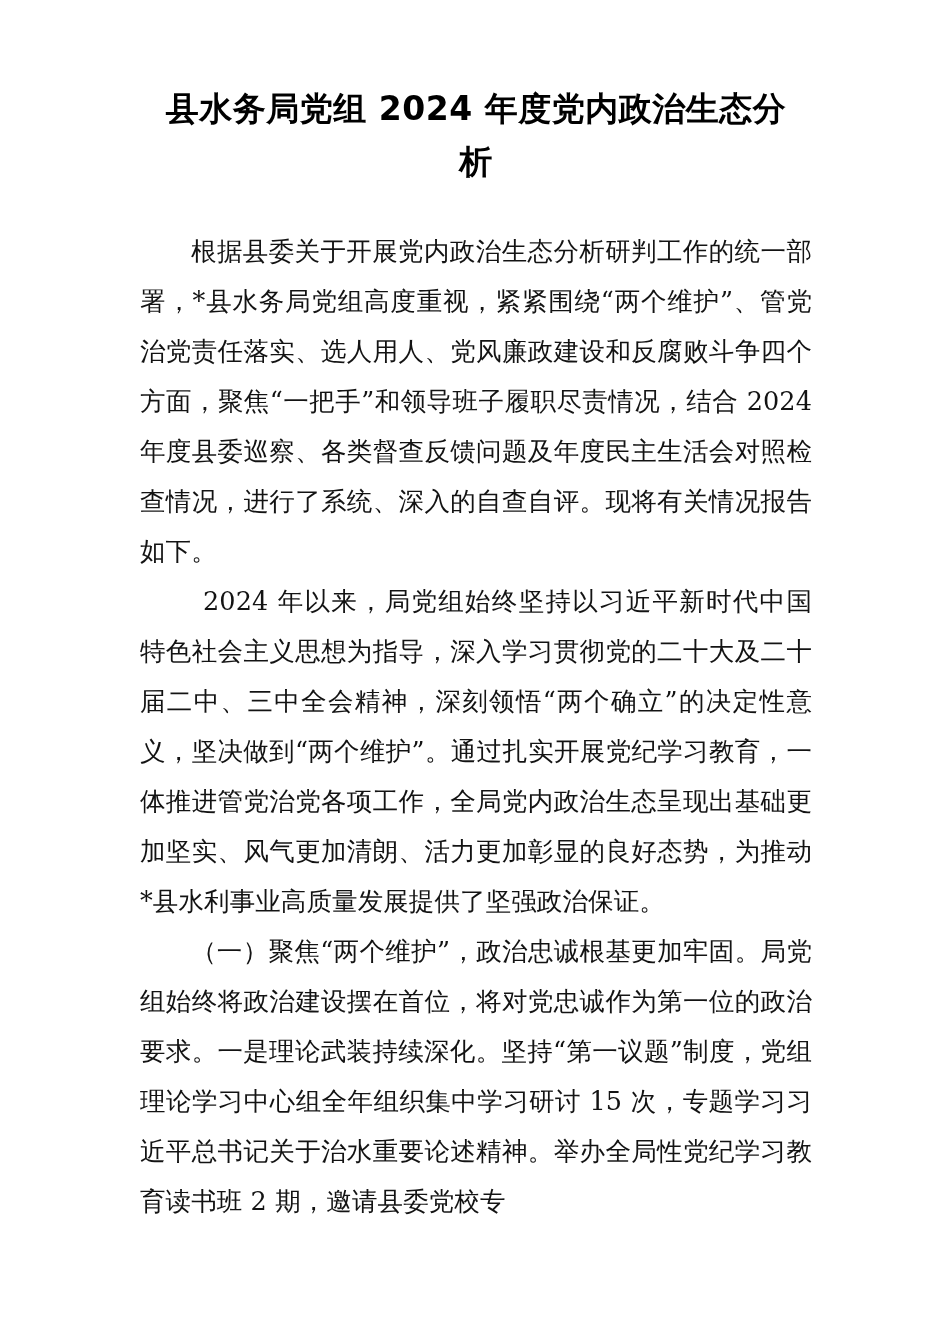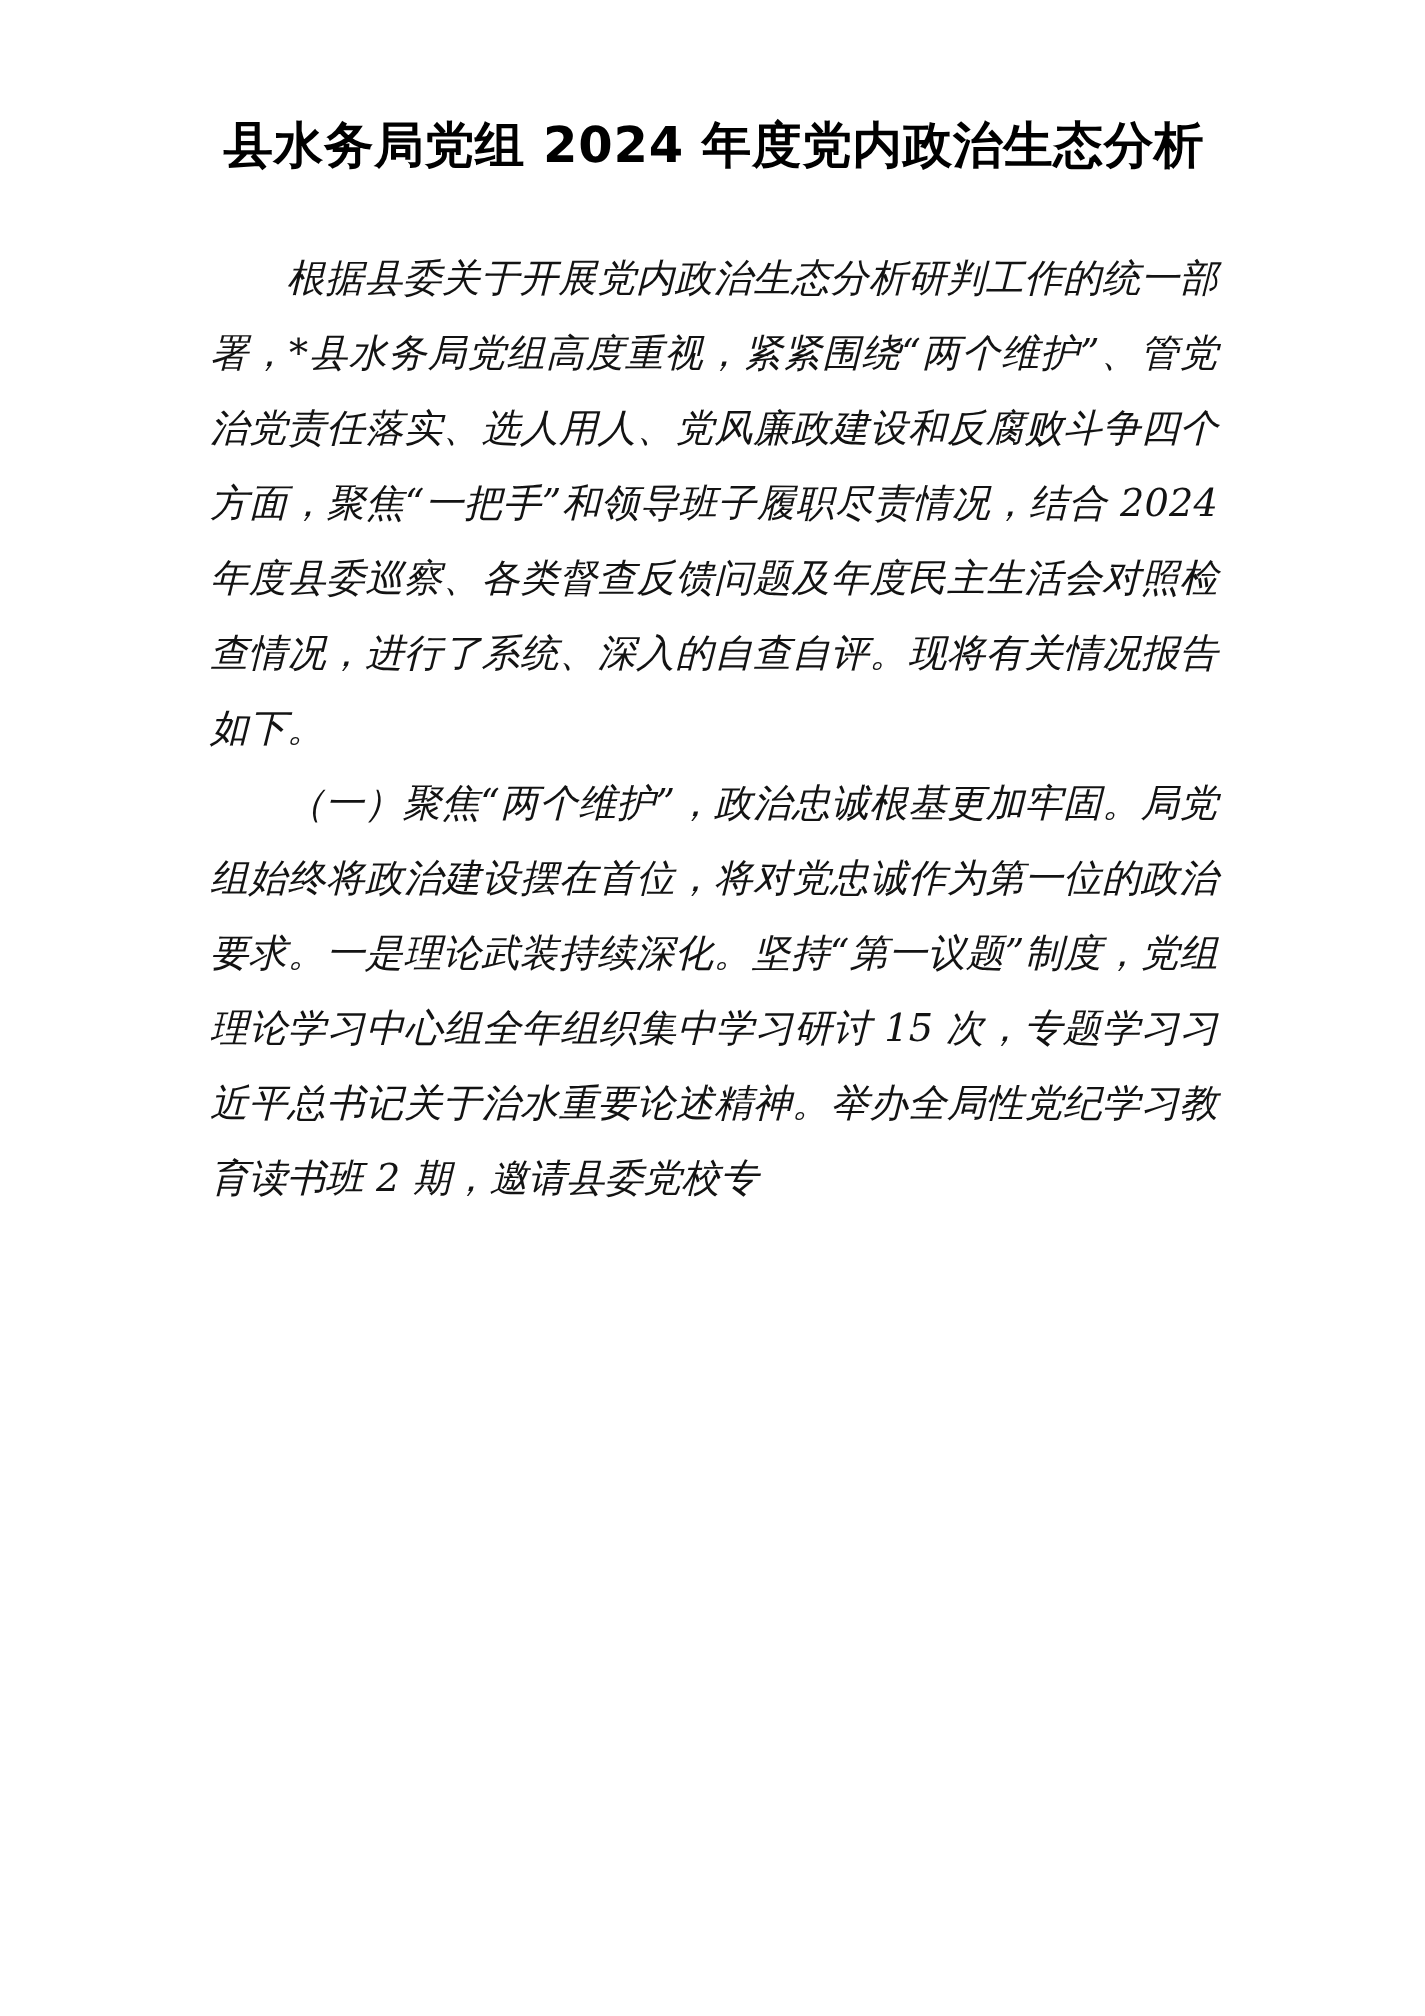--- a/index.html
+++ b/index.html
@@ -27,35 +27,34 @@
 
   .page-body {
     position: absolute;
     left: 140px;
     top: 0;
     width: 672px;
   }
 
   
   .doc-title {
-    margin: 4px;
+    margin: 16px;
     padding-top: 66px;
     font-family: "DejaVu Sans", "Liberation Sans", sans-serif;
     font-weight: 700;
     font-size: 33px;
     line-height: 53px;
     text-align: center;
     letter-spacing: 0.5px;
     color: #000000;
   }
 
   
   .body-stack {
     margin-top: 38px;
-    font-style: italic;
   }
 
   p.para {
     margin: 0;
     font-size: 25.5px;
     line-height: 50px;
     text-align: justify;
     text-justify: inter-ideograph;
     text-indent: 51px;
     letter-spacing: 0.1px;
@@ -85,18 +84,19 @@
 
     <h1 class="doc-title">
       <span>县水务局党组 2024 年度党内政治生态分析</span><br>
     </h1>
 
     <div class="body-stack">
 
       <p class="para">根据县委关于开展党内政治生态分析研判工作的统一部署，*县水务局党组高度重视，紧紧围绕“两个维护”、管党治党责任落实、选人用人、党风廉政建设和反腐败斗争四个方面，聚焦“一把手”和领导班子履职尽责情况，结合 2024 年度县委巡察、各类督查反馈问题及年度民主生活会对照检查情况，进行了系统、深入的自查自评。现将有关情况报告如下。</p>
 
 
+      <p class="para para-wide-indent">2024 年以来，局党组始终坚持以习近平新时代中国特色社会主义思想为指导，深入学习贯彻党的二十大及二十届二中、三中全会精神，深刻领悟“两个确立”的决定性意义，坚决做到“两个维护”。通过扎实开展党纪学习教育，一体推进管党治党各项工作，全局党内政治生态呈现出基础更加坚实、风气更加清朗、活力更加彰显的良好态势，为推动*县水利事业高质量发展提供了坚强政治保证。</p>
 
       <p class="para">（一）聚焦“两个维护”，政治忠诚根基更加牢固。局党组始终将政治建设摆在首位，将对党忠诚作为第一位的政治要求。一是理论武装持续深化。坚持“第一议题”制度，党组理论学习中心组全年组织集中学习研讨 15 次，专题学习习近平总书记关于治水重要论述精神。举办全局性党纪学习教育读书班 2 期，邀请县委党校专</p>
 
     </div>
   </div>
 </div>
 
 </body></html>

